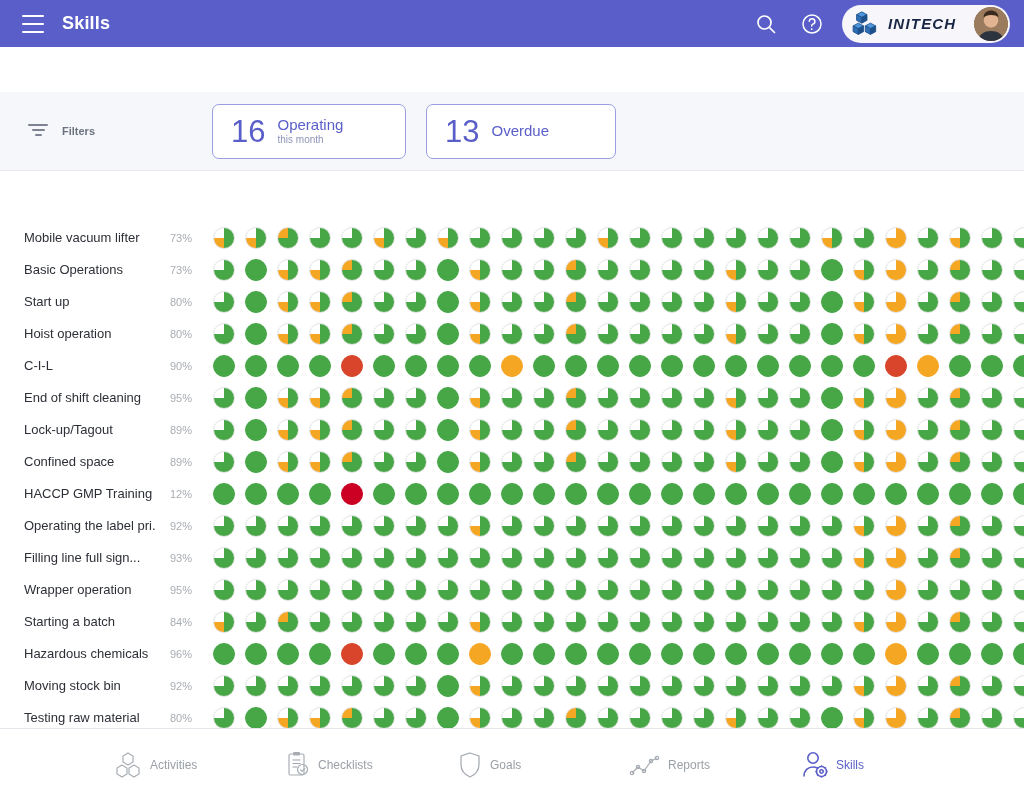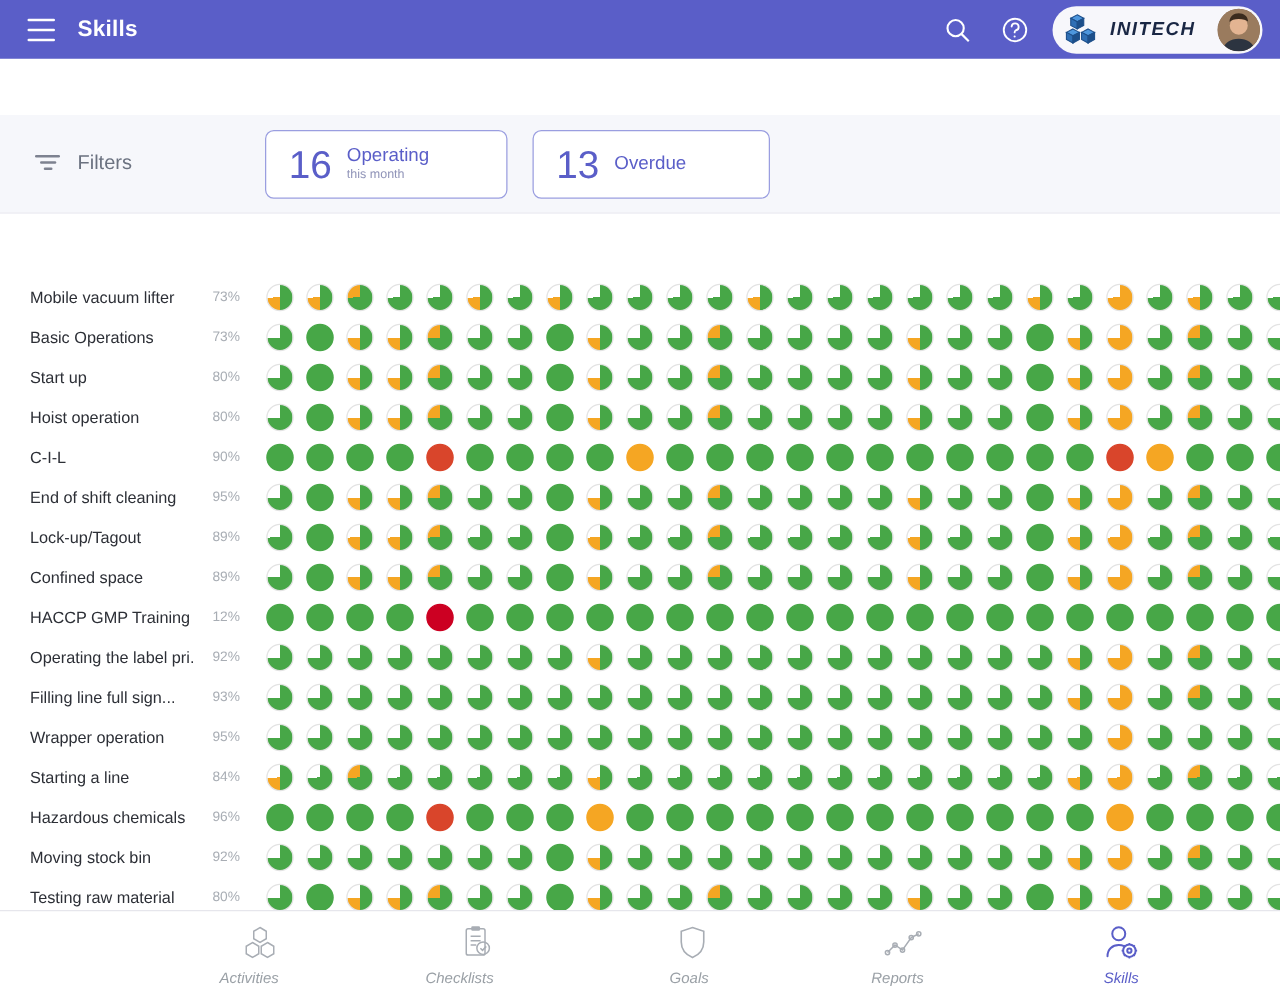--- a/index.html
+++ b/index.html
@@ -47,21 +47,21 @@
     position:absolute; left:0; top:92px; width:1024px; height:79px;
     background:#f6f7fb; display:flex; align-items:center;
     border-bottom:1px solid #e9e9ef;
   }
   .filters { display:flex; align-items:center; gap:14px; padding-left:28px; width:212px; cursor:pointer; }
   .filter-icon { width:20px; height:14px; display:flex; flex-direction:column; gap:3px; align-items:center; }
   .filter-icon i { display:block; background:#7d8290; height:2px; border-radius:1px; }
   .filter-icon i:nth-child(1){ width:20px; }
   .filter-icon i:nth-child(2){ width:13px; }
   .filter-icon i:nth-child(3){ width:7px; }
-  .filters-label { font-size:16px; color:#6b7280; font-weight:normal; }
+  .filters-label { font-size:11px; color:#6b7280; font-weight:bold; }
   .kpis { display:flex; gap:20px; }
   .kpi-card {
     border:1px solid #9a9ee0; border-radius:7px; background:#fff;
     height:55px; display:flex; align-items:center; padding:0 18px; gap:12px; cursor:pointer;
   }
   .kpi-card.gap { width:194px; }
   .kpi-card.expiring { width:194px; }
   .kpi-card.overdue { width:190px; }
   .kpi-num { font-size:31px; color:#5a5ec8; font-weight:normal; line-height:1; }
   .kpi-lab { display:flex; flex-direction:column; line-height:1.1; }
@@ -90,21 +90,21 @@
   .cells { position:absolute; left:208px; top:0; height:32px; display:flex; }
   .cell { width:32px; height:32px; display:flex; align-items:center; justify-content:center; cursor:pointer; }
   .pie { width:22px; height:22px; border-radius:50%; background:#fff; border:1px solid #e3e3e3; }
 
   
   .bottom-nav {
     position:absolute; left:0; bottom:0; width:1024px; height:72px;
     background:#fff; border-top:1px solid #e6e6ec;
     display:flex; align-items:center; justify-content:center; gap:62px;
   }
-  .nav-item { width:110px; display:flex; flex-direction:column; align-items:flex-end; gap:7px; cursor:pointer;font-style:italic; }
+  .nav-item { width:110px; display:flex; flex-direction:row; align-items:center; gap:7px; cursor:pointer; }
   .nav-label { font-size:12px; color:#9aa0a6; }
   .nav-item.active .nav-label { color:#5a5ec8; }
   .nav-ico { height:28px; display:flex; align-items:flex-end; justify-content:center; }
 </style>
 </head>
 <body>
 
 <div class="app">
 
   <div class="topbar">
@@ -1191,21 +1191,21 @@
           </div>
           <div class="cell">
             <div class="pie" style="background:conic-gradient(from 0deg,#47a747 0deg 180deg,#47a747 180deg 270deg,#ffffff 270deg 360deg);"></div>
           </div>
           <div class="cell">
             <div class="pie" style="background:conic-gradient(from 0deg,#47a747 0deg 180deg,#47a747 180deg 270deg,#ffffff 270deg 360deg);"></div>
           </div>
         </div>
       </div>
       <div class="row">
-        <div class="row-name">Starting a line</div>
+        <div class="row-name">Starting a batch</div>
         <div class="row-pct">84%</div>
         <div class="cells">
           <div class="cell">
             <div class="pie" style="background:conic-gradient(from 0deg,#47a747 0deg 180deg,#f5a623 180deg 270deg,#ffffff 270deg 360deg);"></div>
           </div>
           <div class="cell">
             <div class="pie" style="background:conic-gradient(from 0deg,#47a747 0deg 180deg,#47a747 180deg 270deg,#ffffff 270deg 360deg);"></div>
           </div>
           <div class="cell">
             <div class="pie" style="background:conic-gradient(from 0deg,#47a747 0deg 180deg,#47a747 180deg 270deg,#f5a623 270deg 360deg);"></div>

